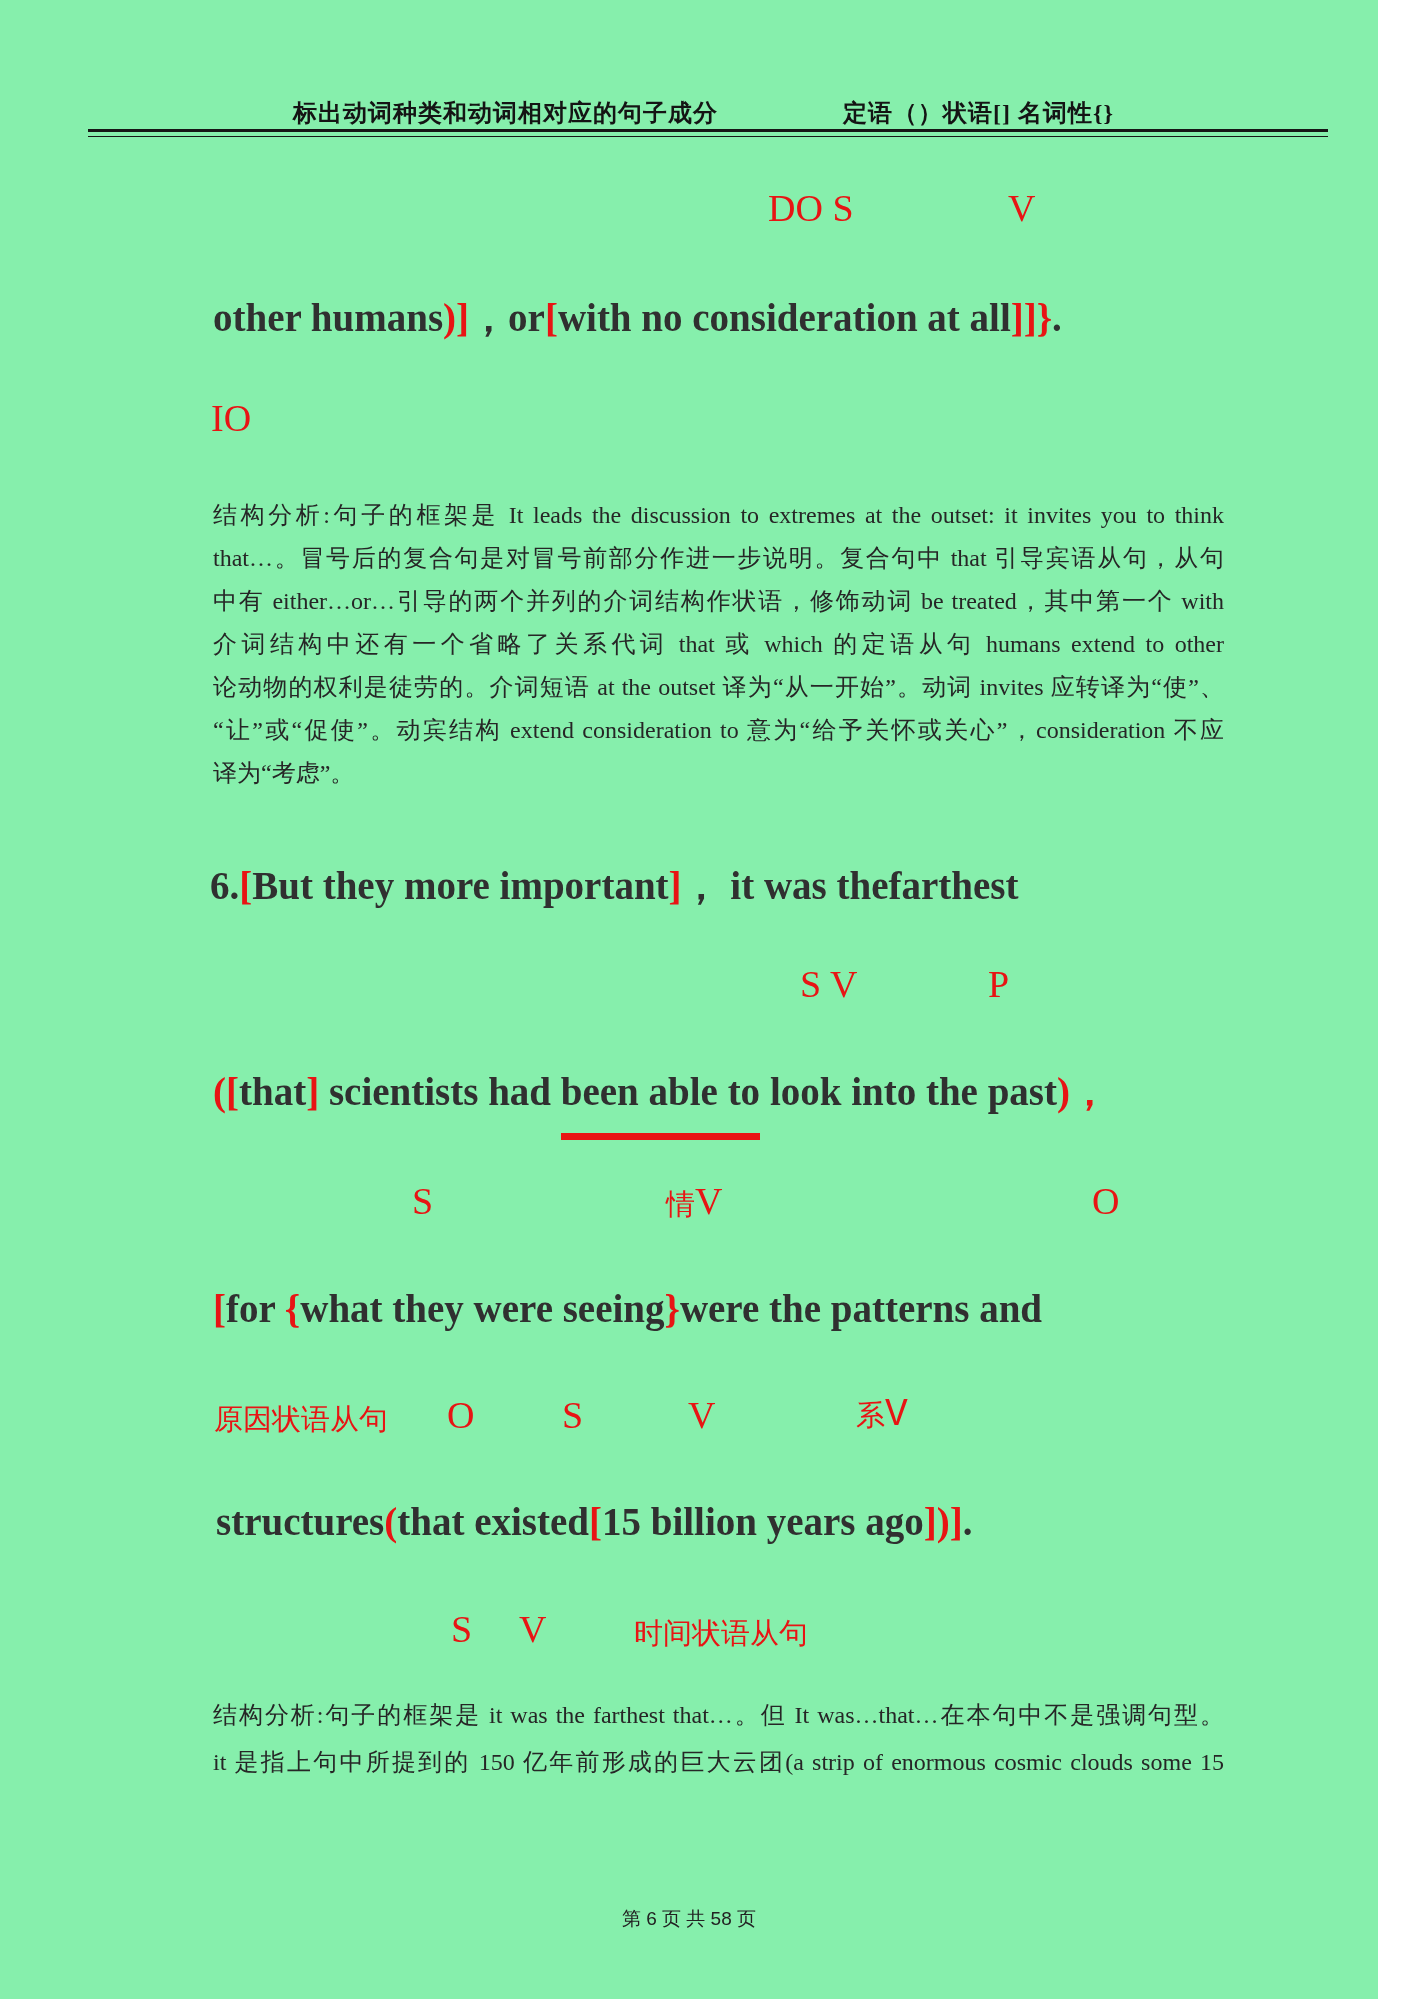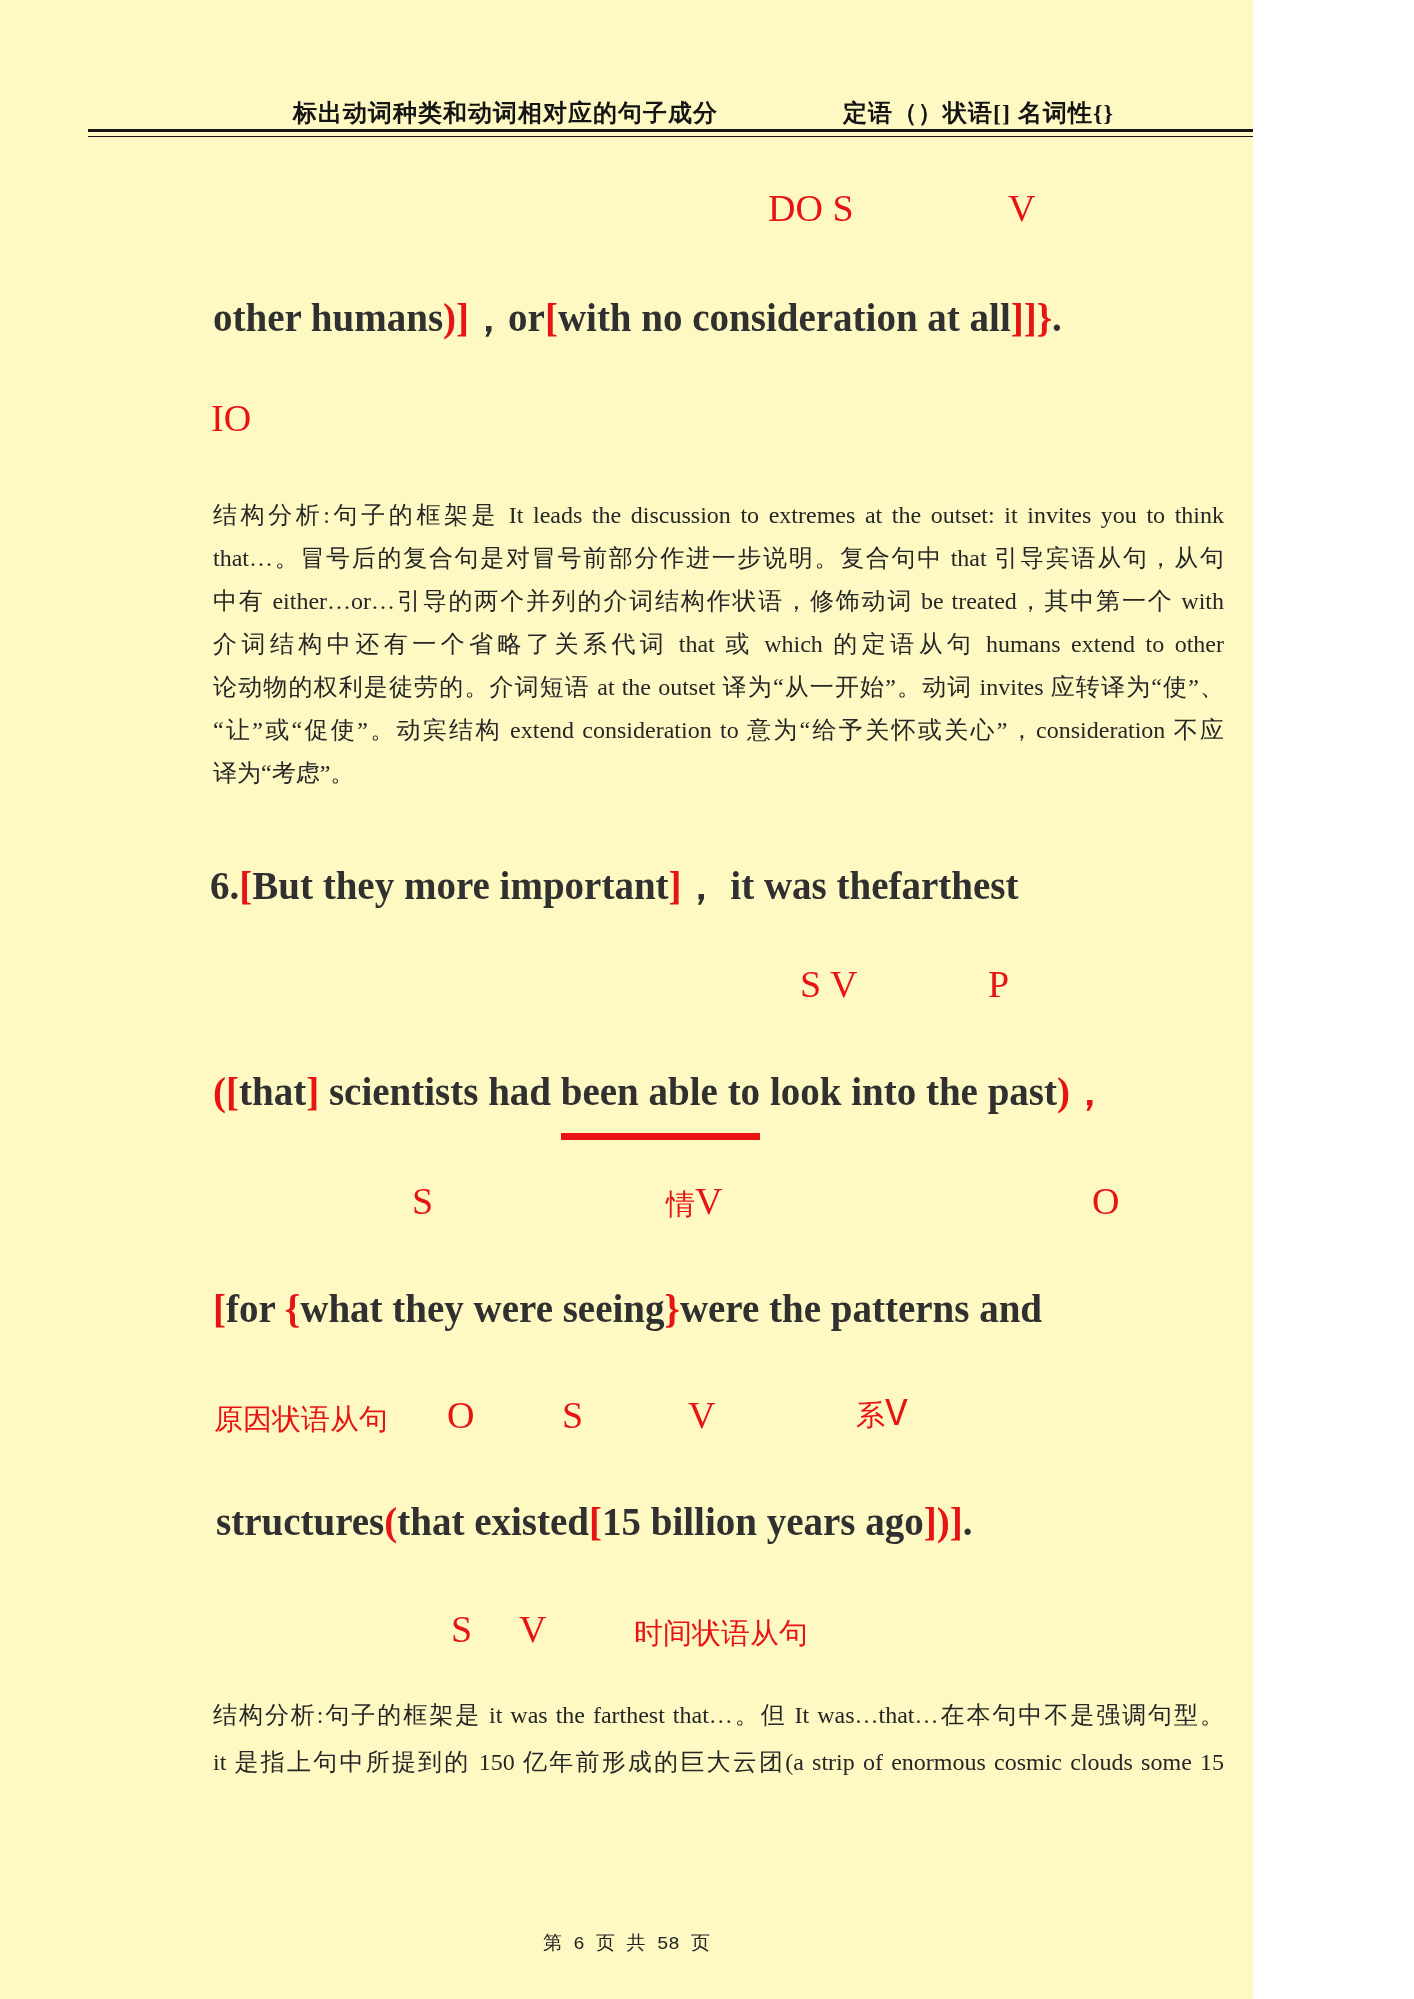--- a/index.html
+++ b/index.html
@@ -3,22 +3,22 @@
 <meta charset="utf-8">
 <style>
   :root{
     --red:#e81414;
     --ink:#303030;
     --para-ink:#262626;
   }
   html,body{margin:0;padding:0;background:#ffffff;}
   .page{
     position:relative;
-    width:1253px;height:1999px;
-    background:#fef9c3;
+    width:1378px;height:1999px;
+    background:#86efac;
     overflow:hidden;
     font-family:"Liberation Serif","DejaVu Serif",serif;
   }
   .hdr{
     position:absolute;top:97px;
     font-size:24px;font-weight:bold;color:#141414;
     white-space:pre;letter-spacing:1px;
   }
   .hdr-left{left:293px;}
   .hdr-right{left:843px;}
@@ -50,22 +50,21 @@
   .para .para-line{
     text-align:justify;text-align-last:justify;
     line-height:43px;white-space:normal;
   }
   .para .para-line:last-child{text-align-last:left;}
   .para[data-justify-all] .para-line:last-child{text-align-last:justify;}
   .para-p2 .para-line{line-height:47px;}
   .footer{
     position:absolute;left:0;top:1906px;width:100%;
     text-align:center;font-size:19px;color:#222222;
-    font-family:Liberation Mono, monospace;
-    margin-top:24px;
+    font-family:Liberation Sans, sans-serif;
   }
 </style>
 </head>
 <body>
 
 <div class="page">
 
   <span class="hdr hdr-left">标出动词种类和动词相对应的句子成分</span>
   <span class="hdr hdr-right">定语（）状语[] 名词性{}</span>
   <div class="rule"></div>

